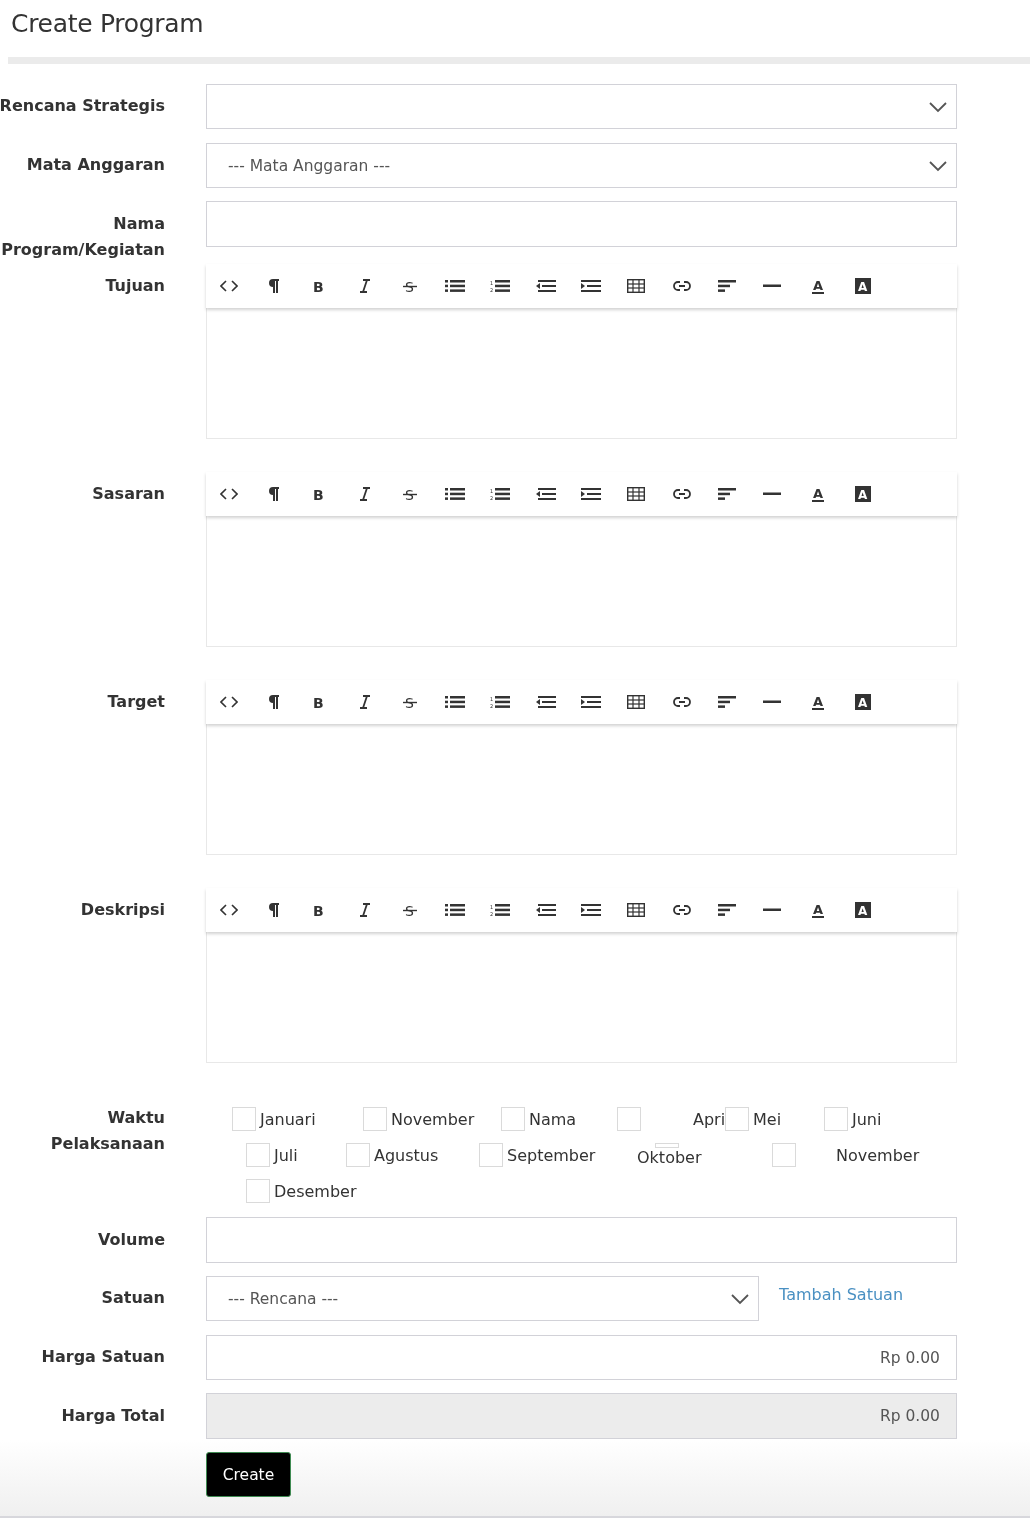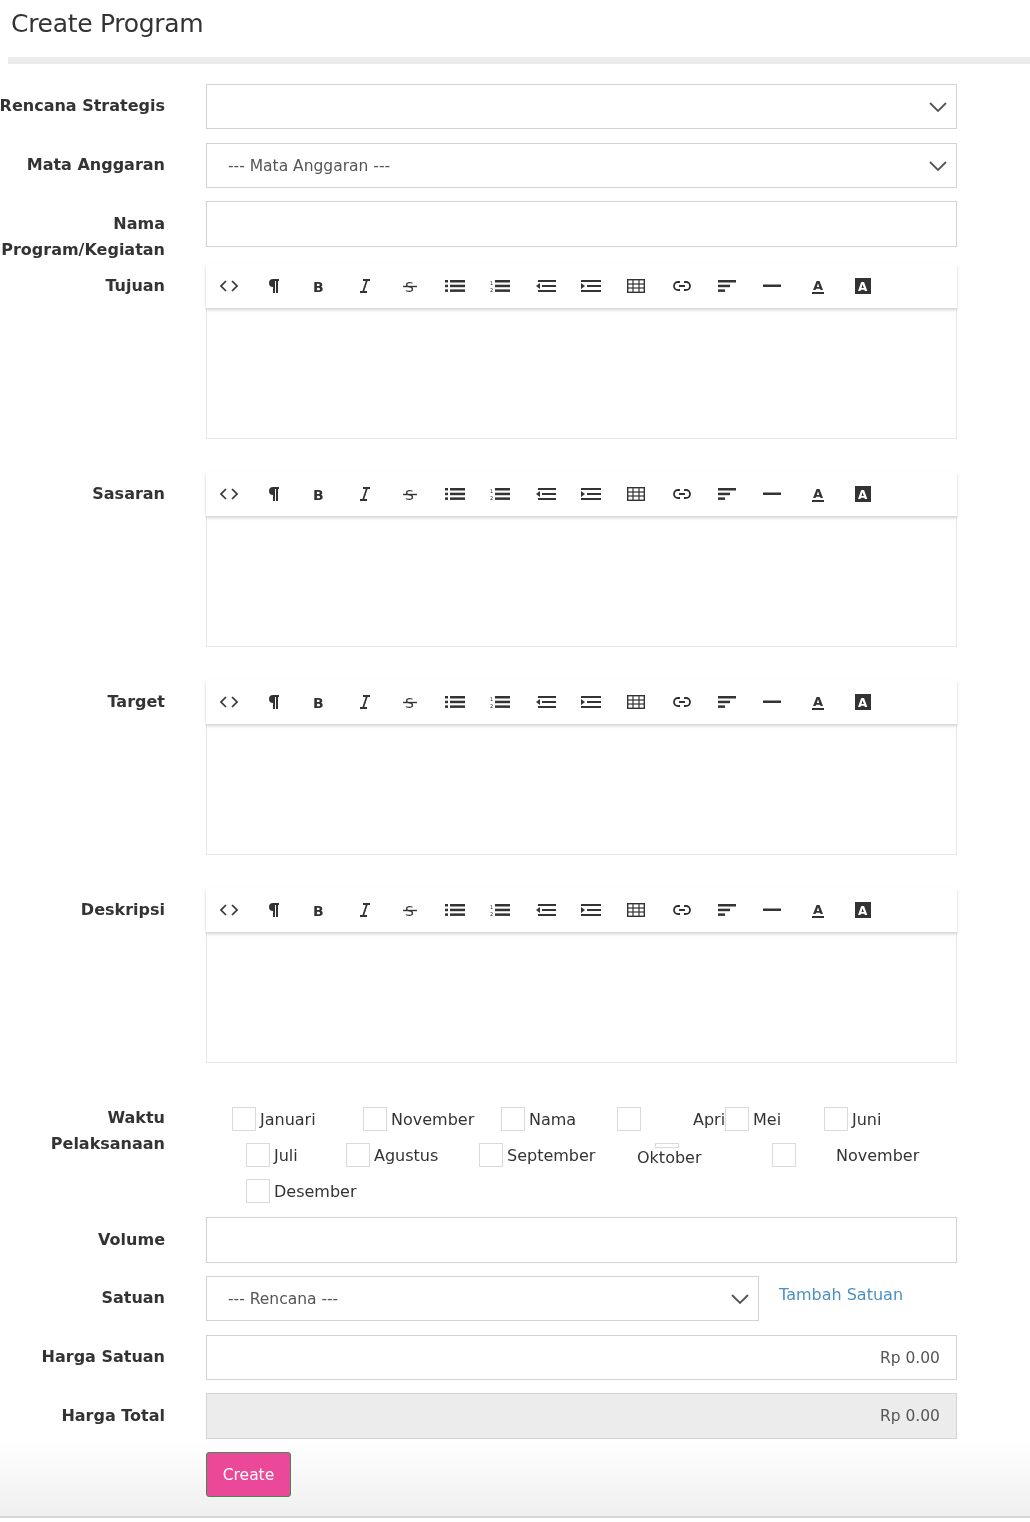--- a/index.html
+++ b/index.html
@@ -63,21 +63,21 @@
 
   .footer-fade {
     position: absolute; left: 0; top: 1440px; width: 1030px; height: 78px;
     background: linear-gradient(#fff, #efefef);
   }
   .footer-line {
     position: absolute; left: 0; top: 1516px; width: 1030px; height: 2px; background: #d7d7dc;
   }
   .btn-create {
     position: absolute; left: 206px; top: 1452px; width: 85px; height: 45px;
-    background: #ec4899; border: 1px solid #3f8b52; border-radius: 3px;
+    background: #000000; border: 1px solid #3f8b52; border-radius: 3px;
     color: #fff; font-family: "DejaVu Sans", sans-serif; font-size: 15.5px;
     display: flex; align-items: center; justify-content: center; cursor: pointer;
   }
 </style>
 </head>
 <body>
 
 <h1 class="page-title">Create Program</h1>
 <div class="title-divider"></div>
 

